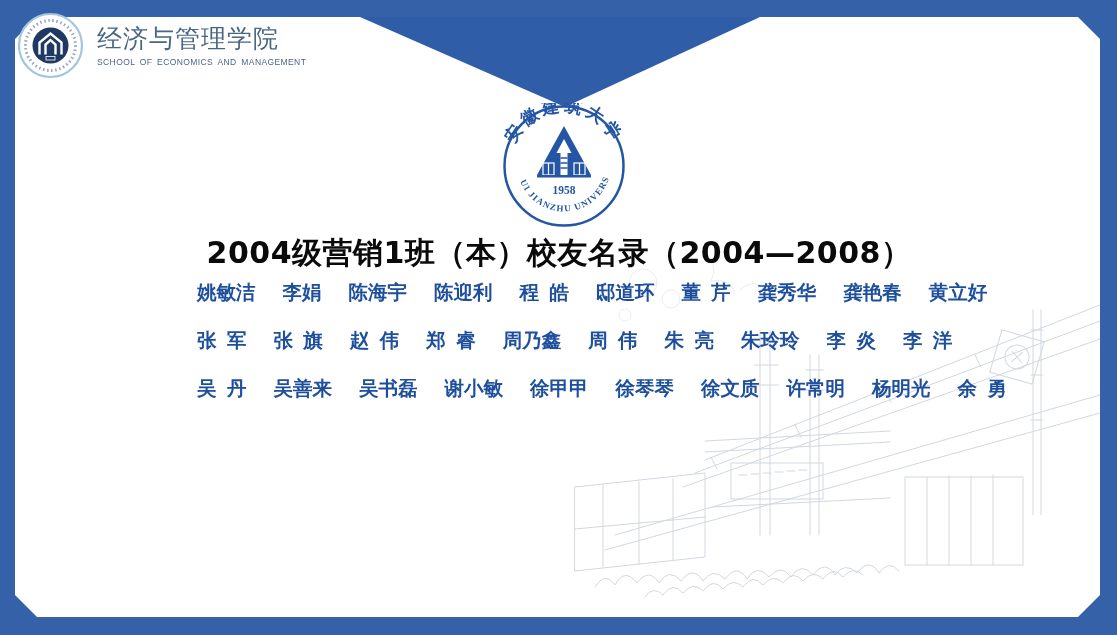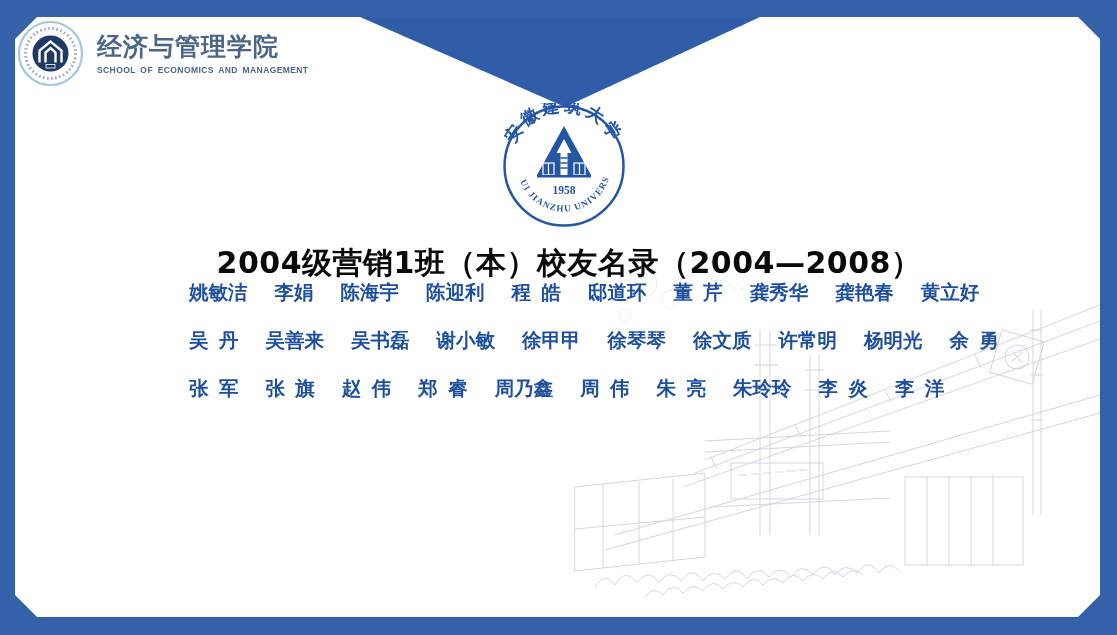--- a/index.html
+++ b/index.html
@@ -11,39 +11,39 @@
     overflow:hidden;
     font-family:"Liberation Sans", sans-serif;
   }
   svg{display:block;}
   
   .watermark{position:absolute;left:555px;top:235px;z-index:1;pointer-events:none;}
   .banner{position:absolute;left:0;top:0;z-index:2;}
   .seal{position:absolute;left:501px;top:103px;z-index:3;}
   .frame{position:absolute;left:0;top:0;z-index:4;}
   .brand{
-    position:absolute;left:17px;top:20px;z-index:5;
-    display:flex;align-items:center;gap:13px;font-weight:bold;
+    position:absolute;left:17px;top:12px;z-index:5;
+    display:flex;align-items:center;gap:13px;
   }
   .brand-cn{
     font-size:25px;color:var(--college_text,#4A6684);
     letter-spacing:1px;line-height:1.15;
   }
   .brand-en{
     font-size:8.5px;color:var(--college_text,#4A6684);
     letter-spacing:0.4px;word-spacing:2px;margin-top:4px;
   }
   .title{
     position:absolute;left:180px;top:226px;width:744px;z-index:3;
-    margin:17px;text-align:center;
+    margin:7px;text-align:center;
     font-family:"DejaVu Sans", sans-serif;
     font-size:30px;font-weight:700;color:#0a0a0a;
     letter-spacing:0.5px;
   }
-  .rows{position:absolute;left:189px;top:282px;z-index:3;}
+  .rows{position:absolute;left:197px;top:282px;z-index:3;}
   .name-row{
     display:flex;gap:27px;margin-bottom:27px;
     font-size:19.5px;font-weight:700;line-height:21px;
     color:var(--name_text,#1E4F9C);
     white-space:nowrap;
   }
   .name{word-spacing:5px;}
 </style>
 </head>
 <body>
@@ -158,38 +158,38 @@
         <span class="name">陈海宇</span>
         <span class="name">陈迎利</span>
         <span class="name">程 皓</span>
         <span class="name">邸道环</span>
         <span class="name">董 芹</span>
         <span class="name">龚秀华</span>
         <span class="name">龚艳春</span>
         <span class="name">黄立好</span>
       </div>
       <div class="name-row">
+        <span class="name">张 军</span>
+        <span class="name">张 旗</span>
+        <span class="name">赵 伟</span>
+        <span class="name">郑 睿</span>
+        <span class="name">周乃鑫</span>
+        <span class="name">周 伟</span>
+        <span class="name">朱 亮</span>
+        <span class="name">朱玲玲</span>
+        <span class="name">李 炎</span>
+        <span class="name">李 洋</span>
+      </div>
+      <div class="name-row">
         <span class="name">吴 丹</span>
         <span class="name">吴善来</span>
         <span class="name">吴书磊</span>
         <span class="name">谢小敏</span>
         <span class="name">徐甲甲</span>
         <span class="name">徐琴琴</span>
         <span class="name">徐文质</span>
         <span class="name">许常明</span>
         <span class="name">杨明光</span>
         <span class="name">余 勇</span>
       </div>
-      <div class="name-row">
-        <span class="name">张 军</span>
-        <span class="name">张 旗</span>
-        <span class="name">赵 伟</span>
-        <span class="name">郑 睿</span>
-        <span class="name">周乃鑫</span>
-        <span class="name">周 伟</span>
-        <span class="name">朱 亮</span>
-        <span class="name">朱玲玲</span>
-        <span class="name">李 炎</span>
-        <span class="name">李 洋</span>
-      </div>
     </div>
 
 </div>
 
 </body></html>

